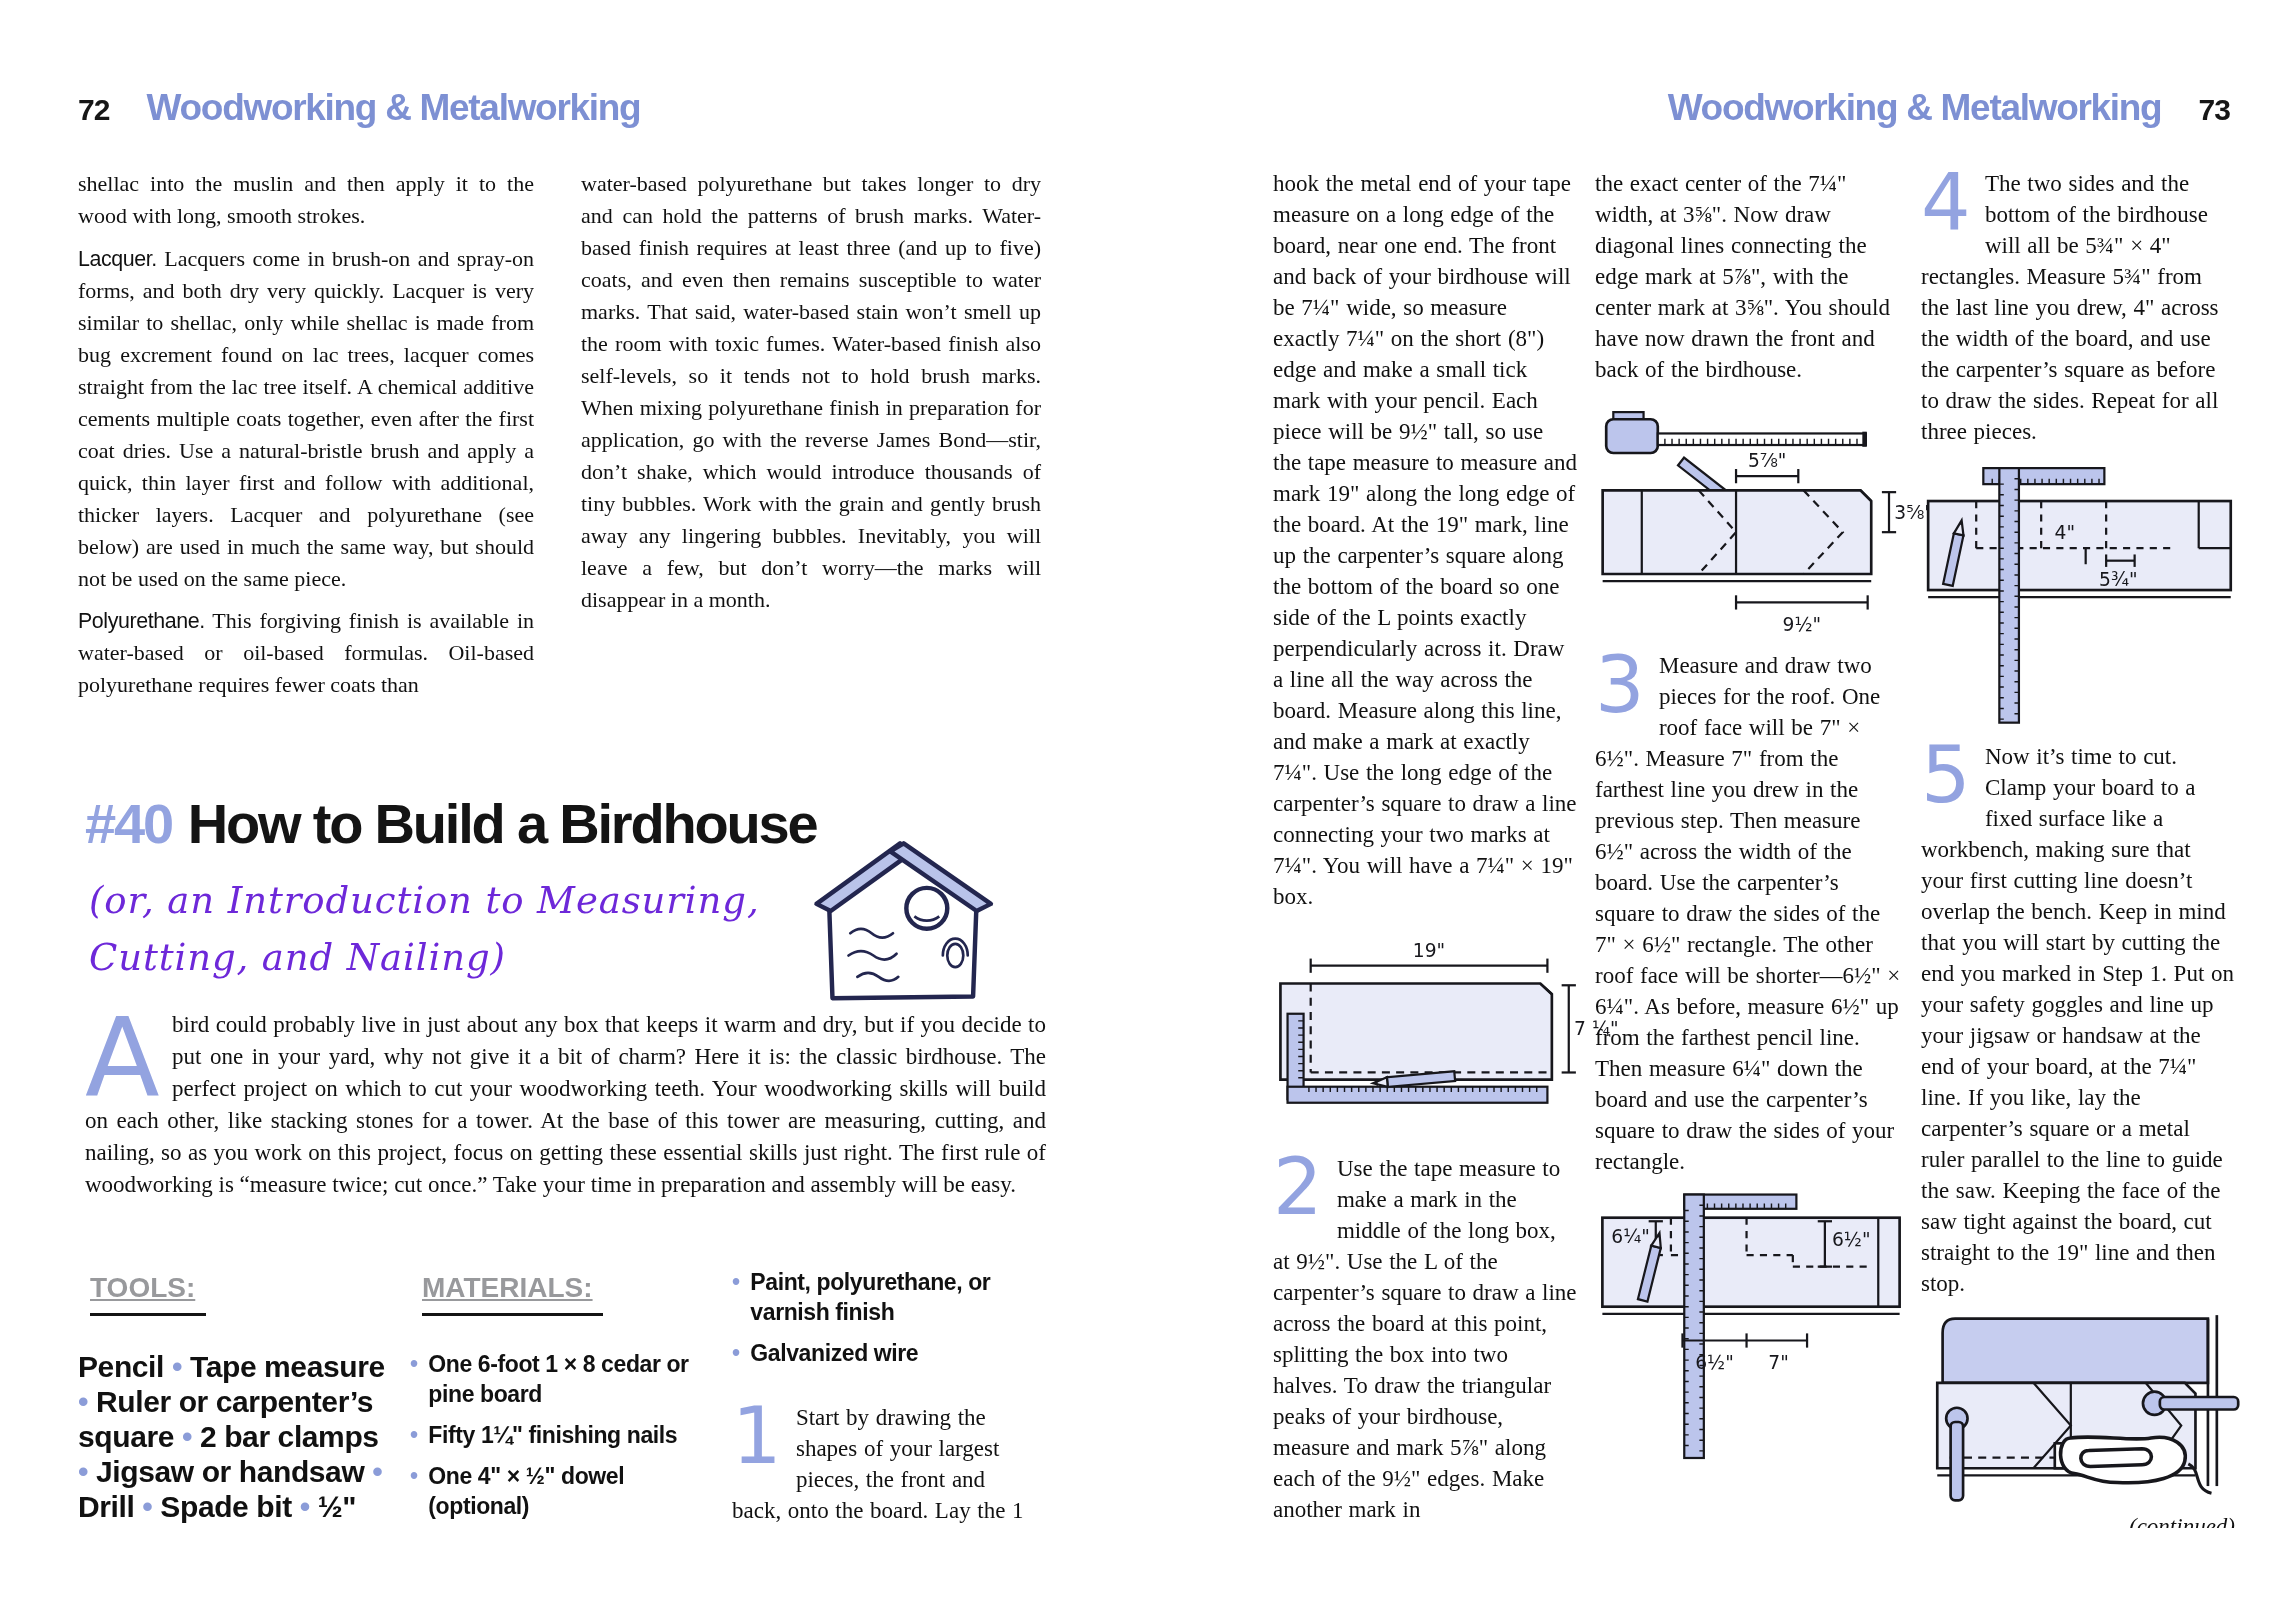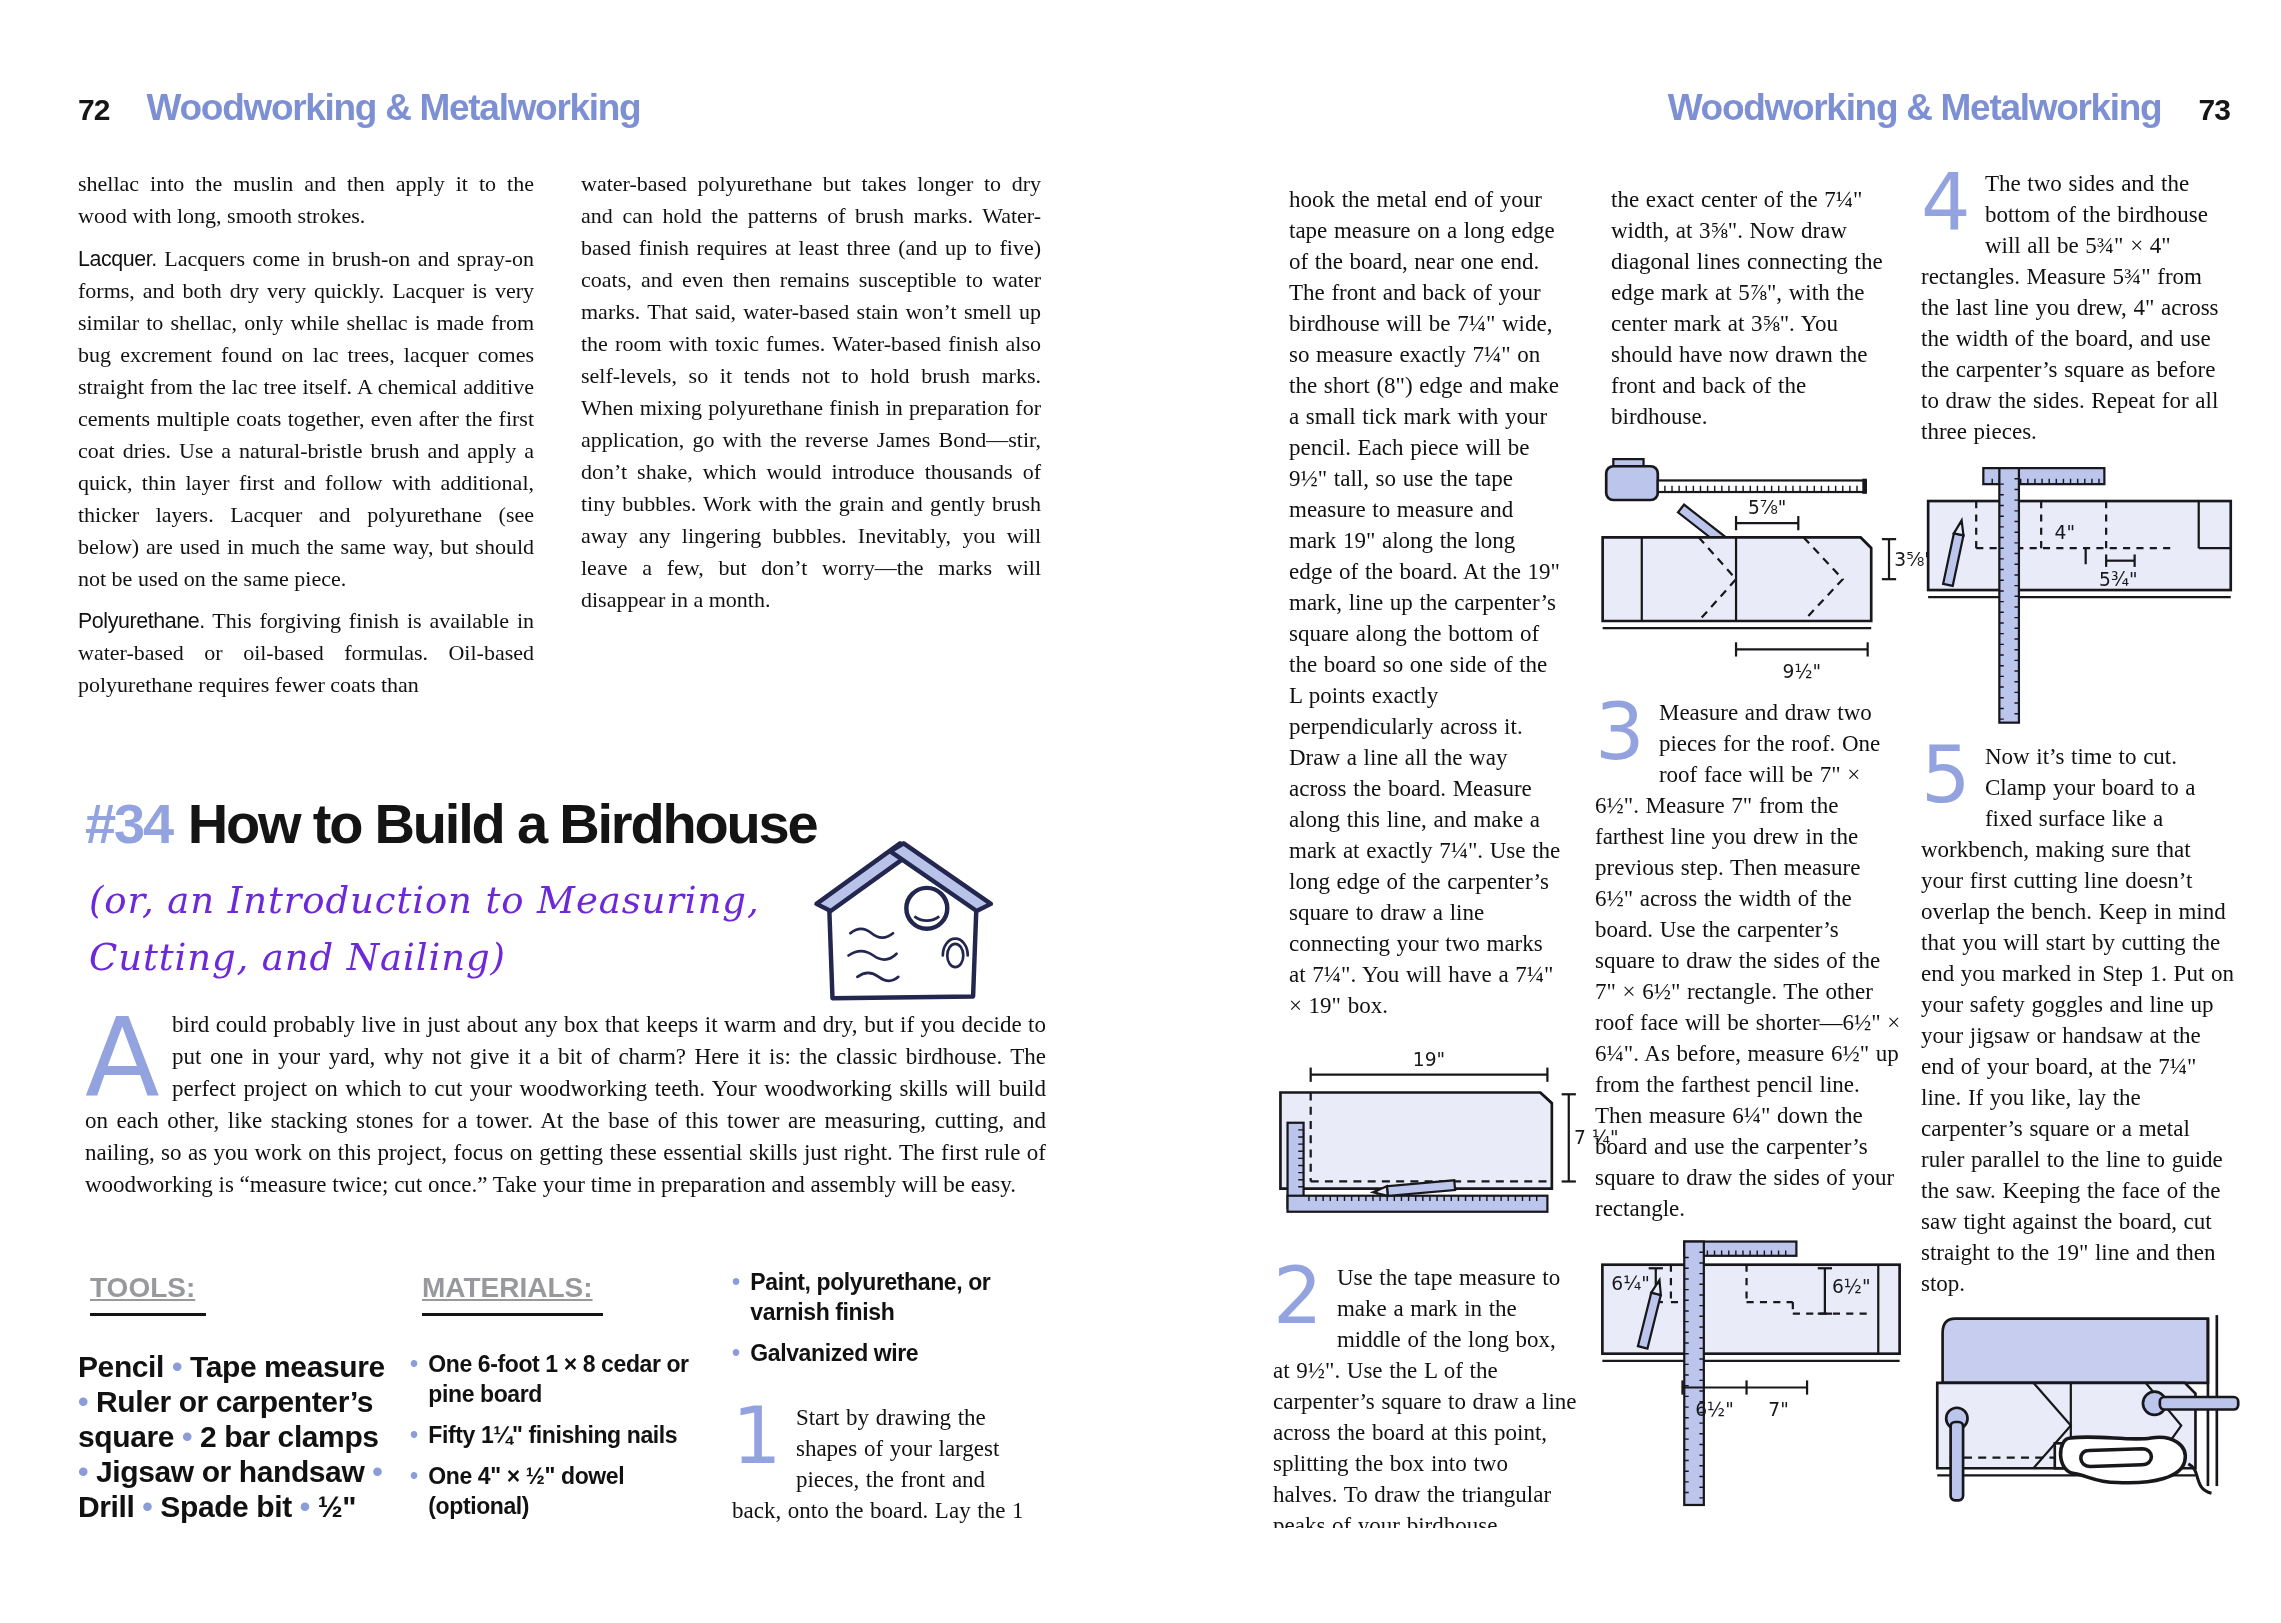--- a/index.html
+++ b/index.html
@@ -56,21 +56,21 @@
   .step{font-size:23px;line-height:31px;text-align:left;word-spacing:0.9px;}
   .stepnum{float:left;font-family:"DejaVu Sans",sans-serif;font-size:78px;line-height:62px;
            color:#93a3e0;margin:3.6px 14.3px 0 0;}
   .third-col .step{margin-top:34px;}
 
   
   .rp-col{position:absolute;top:168px;}
   .rp-c1{left:132px;width:305px;}
   .rp-c2{left:454px;width:309px;}
   .rp-c3{left:780px;width:314px;}
-  .rp-col > p{margin:16px;font-size:23px;line-height:31px;word-spacing:0.9px;}
+  .rp-col > p{margin:0;font-size:23px;line-height:31px;word-spacing:0.9px;}
 
   .diagram{display:block;overflow:visible;}
   .d1{margin:27px 0 19.6px 0;}
   .d2{margin:19.6px 0 12.5px 0;}
   .d3{margin:14.3px 0 0 0;}
   .d4{margin:14.3px 0 12.5px 0;}
   .d5{margin:9px 0 0 0;}
   .dim{font-family:"DejaVu Sans",sans-serif;font-size:21px;fill:#17171c;}
   .continued{margin:3.6px 0 0 0;text-align:right;font-style:italic;font-size:23px;line-height:27px;}
 </style>
@@ -90,21 +90,21 @@
       <p><span>shellac into the muslin and then apply it to the wood with long, smooth strokes.</span></p>
       <p><span class="leadin">Lacquer.</span><span> Lacquers come in brush-on and spray-on forms, and both dry very quickly. Lacquer is very similar to shellac, only while shellac is made from bug excrement found on lac trees, lacquer comes straight from the lac tree itself. A chemical additive cements multiple coats together, even after the first coat dries. Use a natural-bristle brush and apply a quick, thin layer first and follow with additional, thicker layers. Lacquer and polyurethane (see below) are used in much the same way, but should not be used on the same piece.</span></p>
       <p><span class="leadin">Polyurethane.</span><span> This forgiving finish is available in water-based or oil-based formulas. Oil-based polyurethane requires fewer coats than</span></p>
     </div>
 
     <div class="col lp-c2">
       <p>water-based polyurethane but takes longer to dry and can hold the patterns of brush marks. Water-based finish requires at least three (and up to five) coats, and even then remains susceptible to water marks. That said, water-based stain won’t smell up the room with toxic fumes. Water-based finish also self-levels, so it tends not to hold brush marks. When mixing polyurethane finish in preparation for application, go with the reverse James Bond—stir, don’t shake, which would introduce thousands of tiny bubbles. Work with the grain and gently brush away any lingering bubbles. Inevitably, you will leave a few, but don’t worry—the marks will disappear in a month.</p>
     </div>
 
     <div class="proj-head">
-      <span class="proj-num">#34</span><span class="proj-title">How to Build a Birdhouse</span>
+      <span class="proj-num">#40</span><span class="proj-title">How to Build a Birdhouse</span>
     </div>
 
     <div class="proj-sub">
       <div>(or, an Introduction to Measuring,</div>
       <div>Cutting, and Nailing)</div>
     </div>
 
     <svg class="birdhouse" width="230" height="194" viewBox="0 0 258 218">
       <g stroke="#23264f" stroke-width="5" fill="#ffffff" stroke-linejoin="round">
         <polygon points="48,86 132,32 214,88 210,196 52,198"></polygon>

